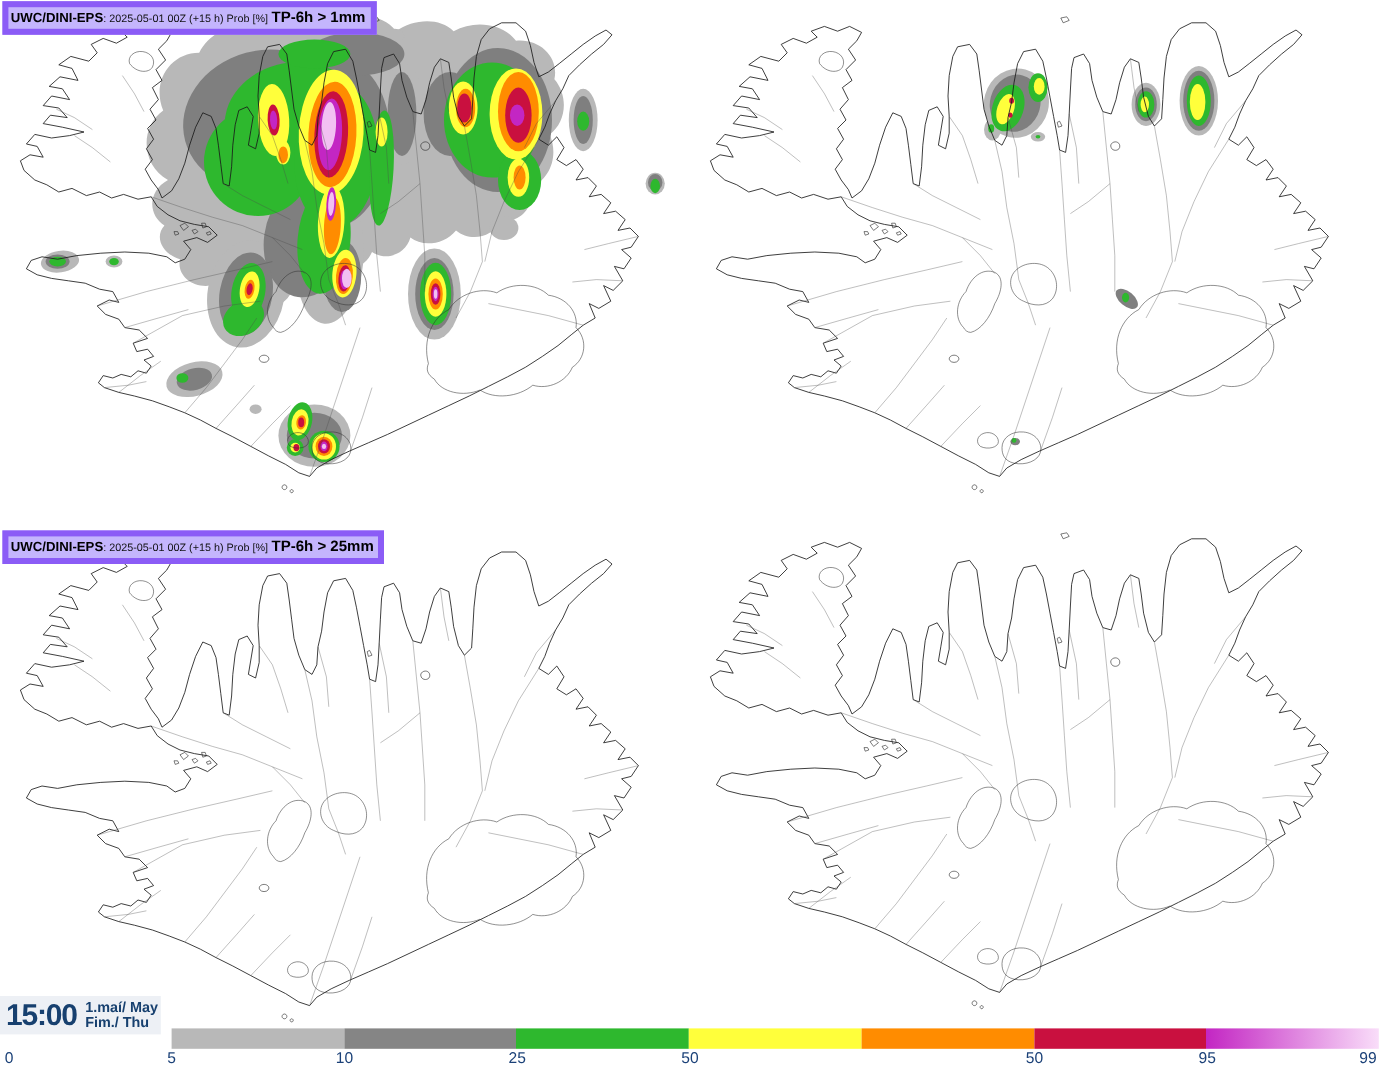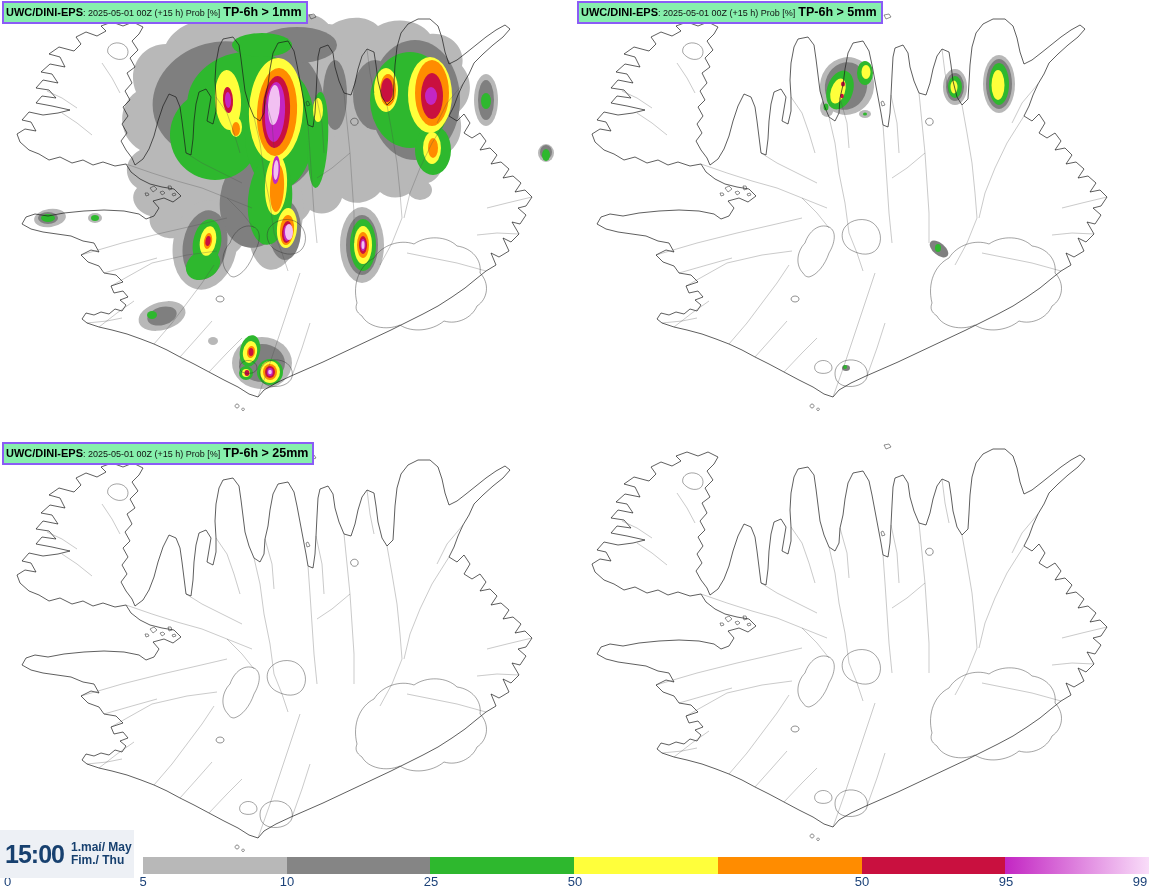--- a/index.html
+++ b/index.html
@@ -1,26 +1,26 @@
 <!DOCTYPE html>
 <html><head>
 <meta charset="utf-8">
 <style>
   html,body{margin:0;padding:0;background:#fff;}
   body{width:1150px;height:891px;position:relative;overflow:hidden;
        font-family:"Liberation Sans","DejaVu Sans",sans-serif;}
   .panel{position:absolute;width:575px;height:430px;}
   #p-tl{left:0;top:0}#p-tr{left:575px;top:0}#p-bl{left:0;top:441px}#p-br{left:575px;top:430px}
   .panel svg.map{position:absolute;left:0;top:0;width:575px;height:430px;}
-  .ptitle{position:absolute;left:2px;top:1px;background:#86efac;border:2px solid #8b5cf6;
+  .ptitle{position:absolute;left:2px;top:1px;background:#c4b5fd;border:5px solid #8b5cf6;
           padding:0 4px 1px 2px;white-space:nowrap;z-index:5;line-height:16px;}
   .ptitle .model{font-weight:bold;font-size:11px;color:#000;}
   .ptitle .run{font-size:9px;color:#111;}
   .ptitle .var{font-weight:bold;font-size:12.5px;color:#000;margin-left:3px;}
-  .timebox{position:absolute;left:0;top:830px;width:134px;height:48px;background:#edf0f5;
+  .timebox{position:absolute;left:0;top:830px;width:134px;height:32px;background:#edf0f5;
            display:flex;align-items:center;gap:7px;padding-left:5px;box-sizing:border-box;z-index:6;}
   .time{font-size:25px;font-weight:bold;color:#17406f;letter-spacing:-1px;}
   .dates{font-size:12px;font-weight:bold;color:#17406f;line-height:13px;white-space:nowrap;}
   #colorbar{position:absolute;left:143px;top:857px;width:1006px;height:17px;display:flex;z-index:4;}
   #colorbar .seg{flex:1 1 0;height:100%;}
   #cbticks{position:absolute;left:0;top:873px;width:1150px;height:18px;font-size:13px;
            color:#1b4178;z-index:4;}
   #cbticks span{position:absolute;top:1px;}
   .basecoast{stroke:#1a1a1a;stroke-width:0.7;fill:none;stroke-linejoin:round;}
   .baseb{stroke:#4a4a4a;stroke-width:0.35;fill:none;opacity:0.85;}
@@ -170,23 +170,20 @@
         <ellipse cx="270" cy="367" rx="2" ry="2" fill="#2eb82e"></ellipse>
         <ellipse cx="263" cy="91" rx="7" ry="13" transform="rotate(18 263 91)" fill="#ffff3b"></ellipse>
         <ellipse cx="291" cy="72" rx="4.5" ry="7" fill="#ffff3b"></ellipse>
         <ellipse cx="379" cy="87" rx="3.5" ry="6.5" fill="#ffff3b"></ellipse>
         <ellipse cx="423" cy="85" rx="6.5" ry="15" fill="#ffff3b"></ellipse>
         <ellipse cx="268" cy="84" rx="2" ry="2.5" fill="#c9103f"></ellipse>
         <ellipse cx="267" cy="96" rx="1.8" ry="2.2" fill="#c9103f"></ellipse>
       </g>
     <use href="#iceland" xlink:href="#iceland"></use>
   </svg>
-  <div class="ptitle">
-    <span class="model">UWC/DINI-EPS</span><span class="run">: 2025-05-01 00Z (+15 h) Prob [%]</span><span class="var">TP-6h &gt; 5mm</span>
-  </div>
 </div>
 
 <div class="panel" id="p-bl">
   <svg class="map" viewBox="0 0 575 430">
     <g></g>
     <use href="#iceland" xlink:href="#iceland"></use>
   </svg>
   <div class="ptitle">
     <span class="model">UWC/DINI-EPS</span><span class="run">: 2025-05-01 00Z (+15 h) Prob [%]</span><span class="var">TP-6h &gt; 25mm</span>
   </div>

